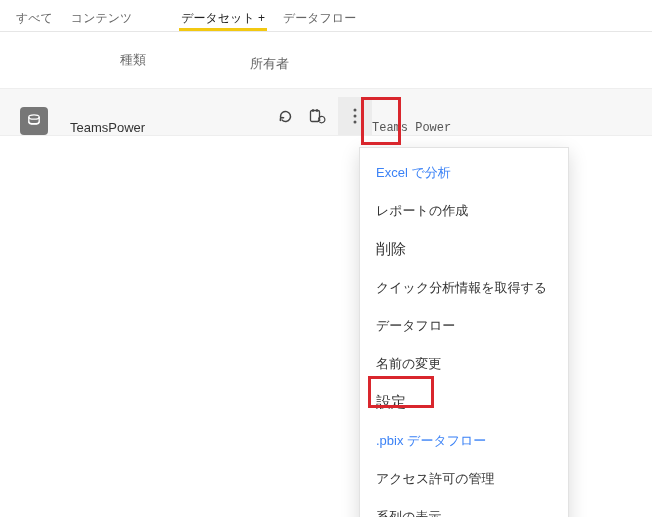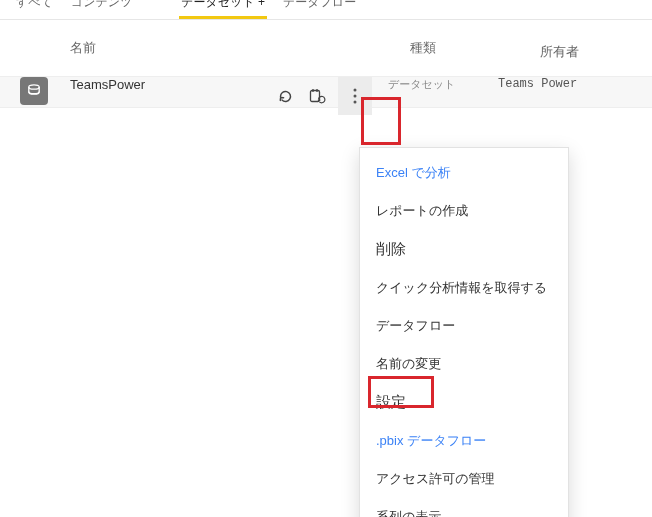--- a/index.html
+++ b/index.html
@@ -9,25 +9,24 @@
       color: #333;
       background: #fff;
       width: 652px;
       height: 517px;
       overflow: hidden;
       position: relative;
     }
 
     .tabs {
       display: flex;
-      align-items: flex-end;
       gap: 14px;
       padding: 6px 0 0 14px;
       border-bottom: 1px solid #e6e6e6;
-      height: 20px;
+      height: 32px;
     }
     .tab {
       font-size: 12px;
       color: #666;
       padding: 4px 2px 8px 2px;
       cursor: pointer;
       white-space: nowrap;
     }
     .tab.active {
       color: #222;
@@ -45,22 +44,22 @@
       font-size: 13px;
       background: #fff;
     }
     .col-name { flex: 0 0 290px; padding-left: 0; }
     .col-gap  { flex: 0 0 50px; }
     .col-type { flex: 0 0 130px; }
     .col-owner{ flex: 1; margin-top: 8px; }
 
     .list-row {
       display: flex;
-      align-items: flex-start;
-      height: 32px;
+      align-items: flex-end;
+      height: 48px;
       background: #f7f7f7;
       border-top: 1px solid #eee;
       border-bottom: 1px solid #eee;
       padding-left: 20px;
     }
     .ds-icon {
       width: 28px;
       height: 28px;
       border-radius: 4px;
       background: #777;
@@ -157,21 +156,20 @@
 <body>
 
 <div class="tabs">
   <div class="tab">すべて</div>
   <div class="tab">コンテンツ</div>
   <div class="tab active">データセット +</div>
   <div class="tab">データフロー</div>
 </div>
 
 <div class="header-row">
-  <div class="col-name">名前</div>
   <div class="col-gap"></div>
   <div class="col-type">種類</div>
   <div class="col-owner">所有者</div>
 </div>
 
 <div class="list-row">
   <div class="ds-icon">
     <svg width="16" height="16" viewBox="0 0 16 16">
       <ellipse cx="8" cy="4" rx="5.2" ry="2.2" fill="none" stroke="#fff" stroke-width="1.3"></ellipse>
       <path d="M2.8 4 v5 a5.2 2.2 0 0 0 10.4 0 v-5" fill="none" stroke="#fff" stroke-width="1.3"></path>
@@ -199,21 +197,20 @@
     </div>
     <div class="more-btn" title="more">
       <svg width="4" height="16" viewBox="0 0 4 16">
         <circle cx="2" cy="2" r="1.5" fill="#555"></circle>
         <circle cx="2" cy="8" r="1.5" fill="#555"></circle>
         <circle cx="2" cy="14" r="1.5" fill="#555"></circle>
       </svg>
     </div>
   </div>
 
-  <div class="row-type">データセット</div>
   <div class="row-owner">Teams Power</div>
 </div>
 
 <div class="dropdown">
   <div class="dropdown-item disabled">Excel で分析</div>
   <div class="dropdown-item">レポートの作成</div>
   <div class="dropdown-item emph">削除</div>
   <div class="dropdown-item">クイック分析情報を取得する</div>
   <div class="dropdown-item">データフロー</div>
   <div class="dropdown-item">名前の変更</div>

